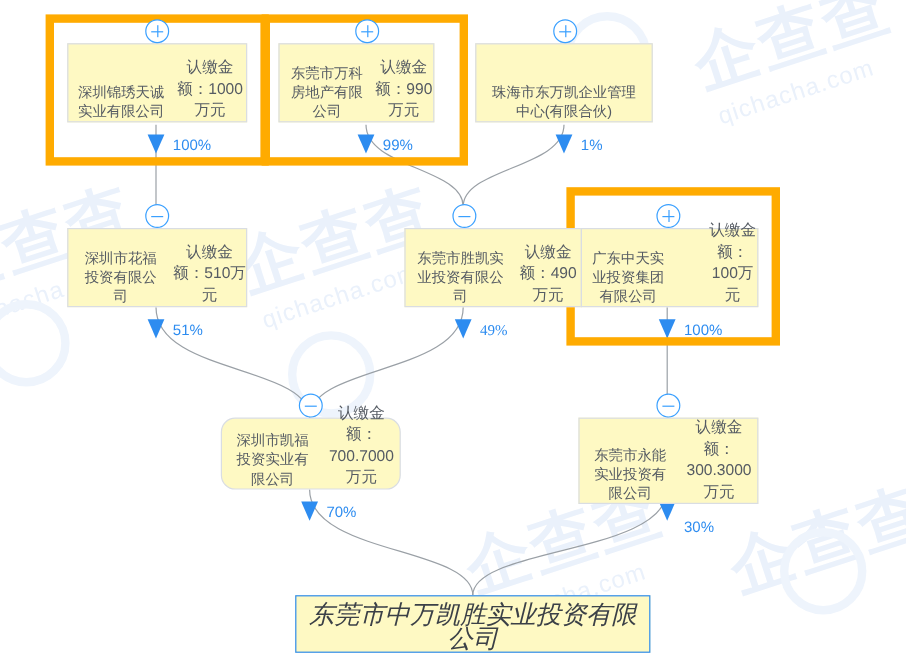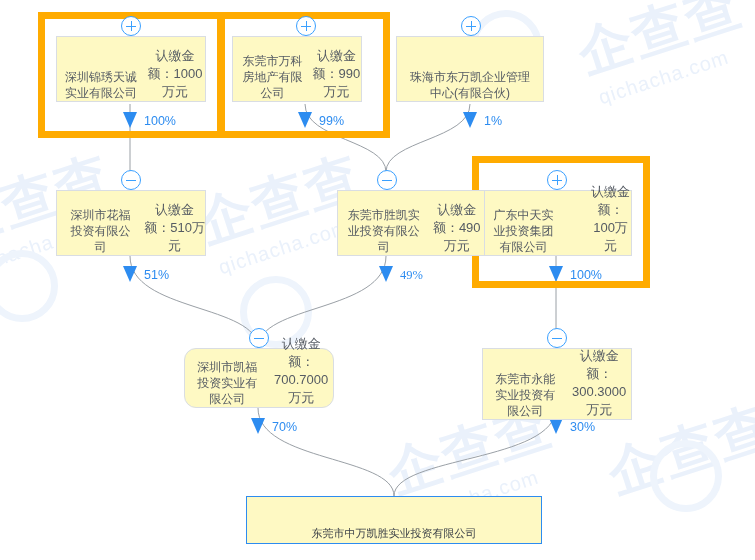--- a/index.html
+++ b/index.html
@@ -81,23 +81,24 @@
     color: #555b63;
     font-size: 13px;
     line-height: 18px;
     text-align: center;
   }
   .node.root {
     border: 1px solid #2d8cf0;
     justify-content: center;
   }
   .node.root .nm {
-    font-size: 11px;
+    font-size: 21px;
     line-height: 20px;
     color: #3b4047;
+    font-style: italic;
   }
 
   
   .expander {
     position: absolute;
     width: 20px;
     height: 20px;
     border-radius: 50%;
     border: 1px solid #3aa0ff;
     background: #ffffff;
@@ -249,15 +250,15 @@
     <div class="nm">东莞市中万凯胜实业投资有限公司</div>
   </div>
 
   <div class="pct" style="left:144px; top:114px;">100%</div>
   <div class="pct" style="left:319px; top:114px;">99%</div>
   <div class="pct" style="left:484px; top:114px;">1%</div>
   <div class="pct" style="left:144px; top:268px;">51%</div>
   <div class="pct" style="left:400px; top:268px;font-family:Liberation Serif, serif;">49%</div>
   <div class="pct" style="left:570px; top:268px;">100%</div>
   <div class="pct" style="left:272px; top:420px;">70%</div>
-  <div class="pct" style="left:570px; top:420px;">30%</div>
+  <div class="pct" style="left:570px; top:432px;">30%</div>
 
 </div>
 
 </body></html>

